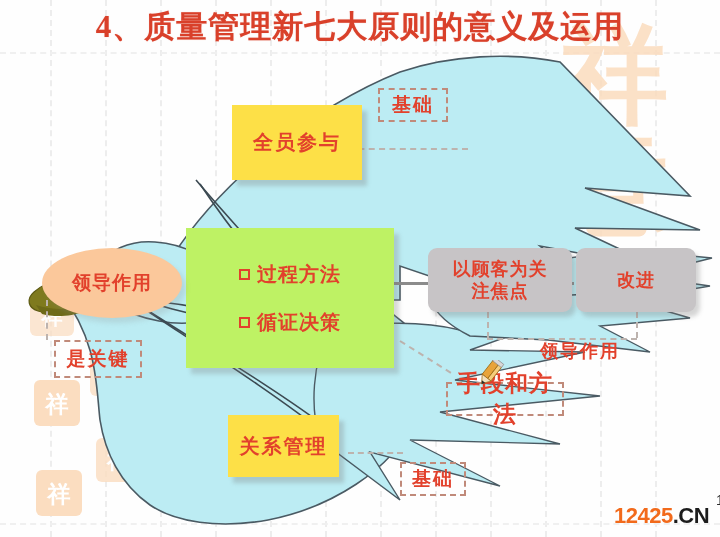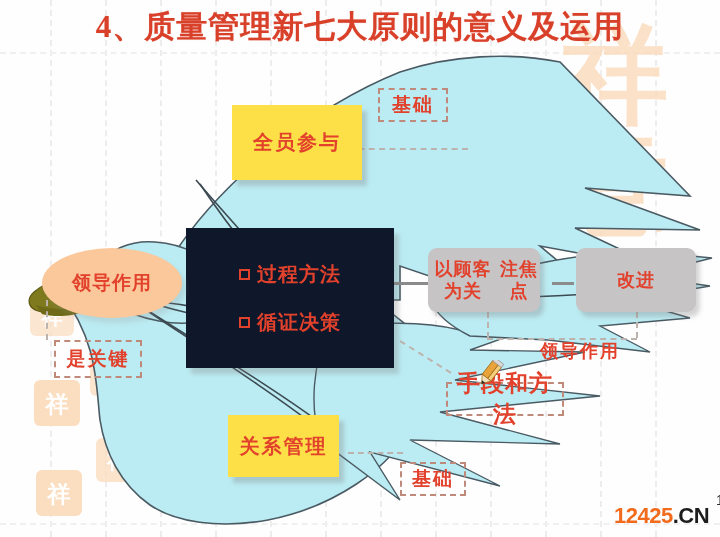--- a/index.html
+++ b/index.html
@@ -103,21 +103,21 @@
     font-family: "DejaVu Serif", "Liberation Serif", serif;
     box-sizing: border-box;
   }
   .node-blue {
     background: #fde047;
     box-shadow: 5px 6px 4px rgba(120,120,120,0.30);
     font-size: 20px;
     letter-spacing: 2px;
   }
   .box-orange {
-    background: #0f172a;
+    background: #bef264;
     box-shadow: 5px 6px 4px rgba(120,120,120,0.28);
     flex-direction: column;
     justify-content: space-around;
     padding: 22px 0;
     font-size: 20px;
     letter-spacing: 1px;
   }
   .box-orange .bullet-line {
     display: flex;
     align-items: center;
@@ -345,21 +345,21 @@
     <div class="bullet-line">
       <span class="bullet-sq"></span>
       <span>过程方法</span>
     </div>
     <div class="bullet-line">
       <span class="bullet-sq"></span>
       <span>循证决策</span>
     </div>
   </div>
 
-  <div class="node node-gray" style="left:428px; top:248px; width:112px; height:64px; flex-direction:row;">
+  <div class="node node-gray" style="left:428px; top:248px; width:144px; height:64px; flex-direction:column;">
     <span>以顾客为关</span>
     <span>注焦点</span>
   </div>
 
   <div class="node node-gray" style="left:576px; top:248px; width:120px; height:64px;">改进</div>
 
   <div class="node node-dashed" style="left:54px; top:340px; width:88px; height:38px;">是关键</div>
 
   <div class="node node-ellipse" style="left:42px; top:248px; width:140px; height:70px;">领导作用</div>
 

